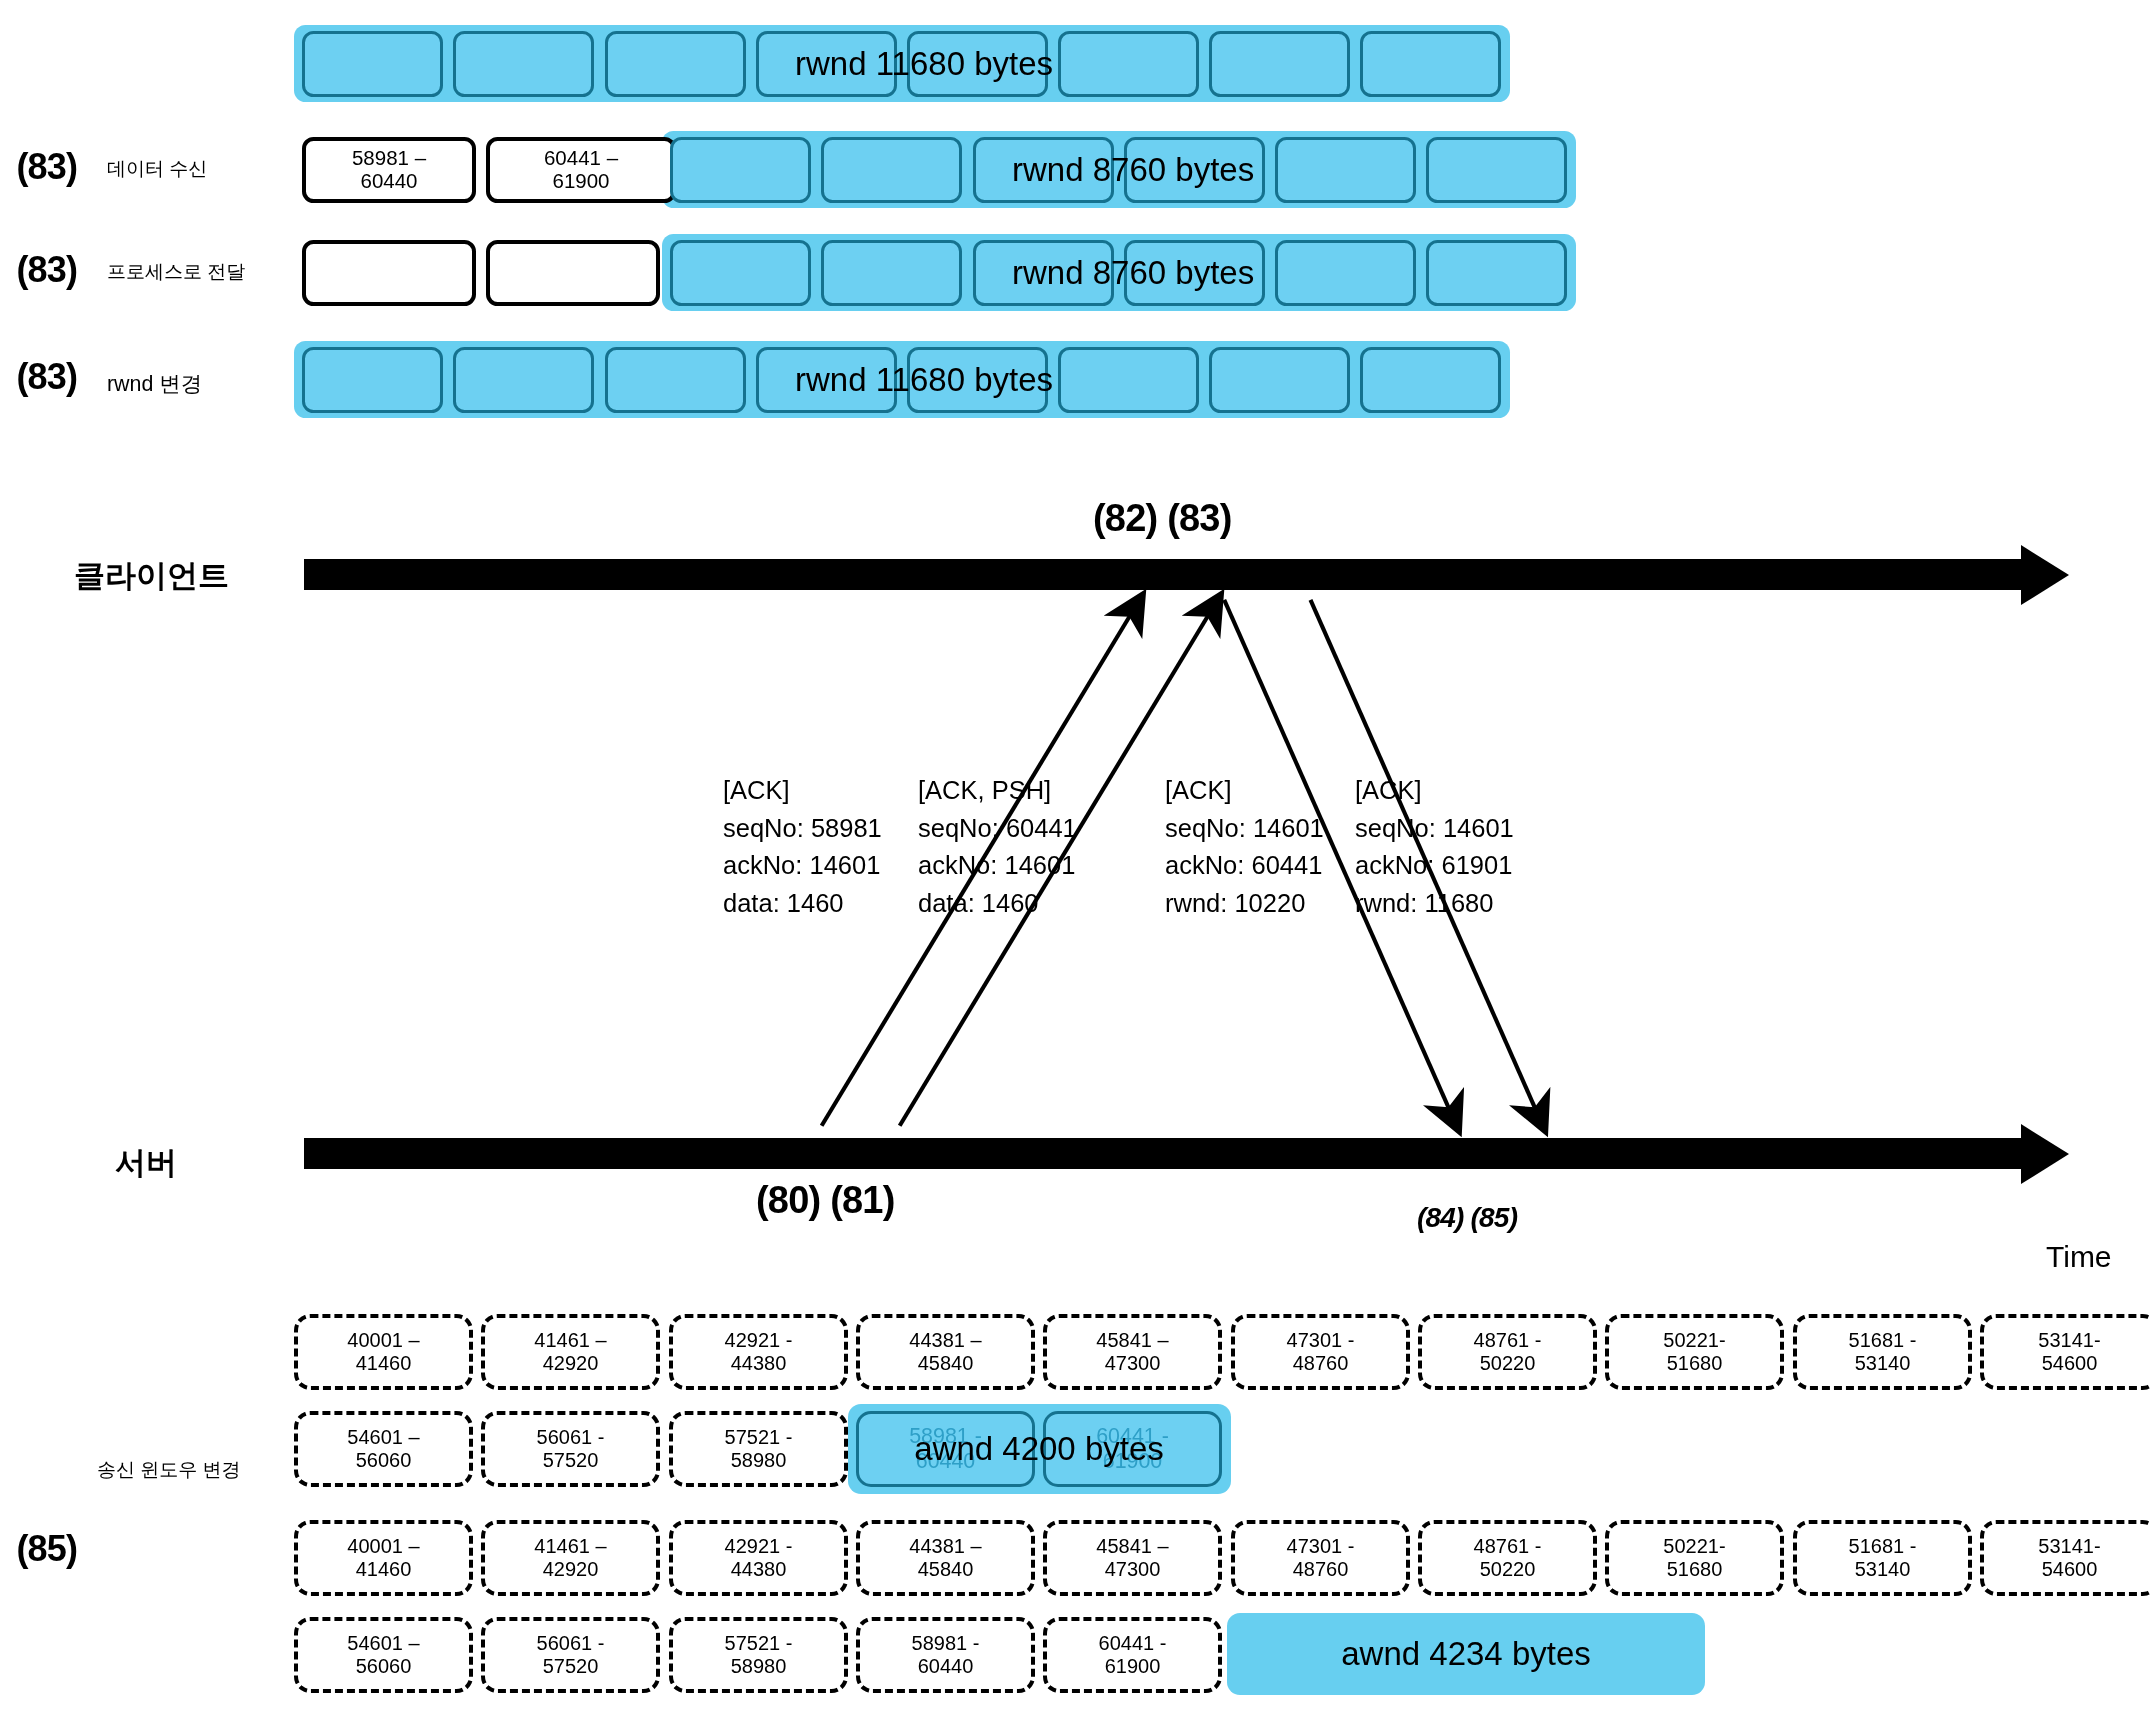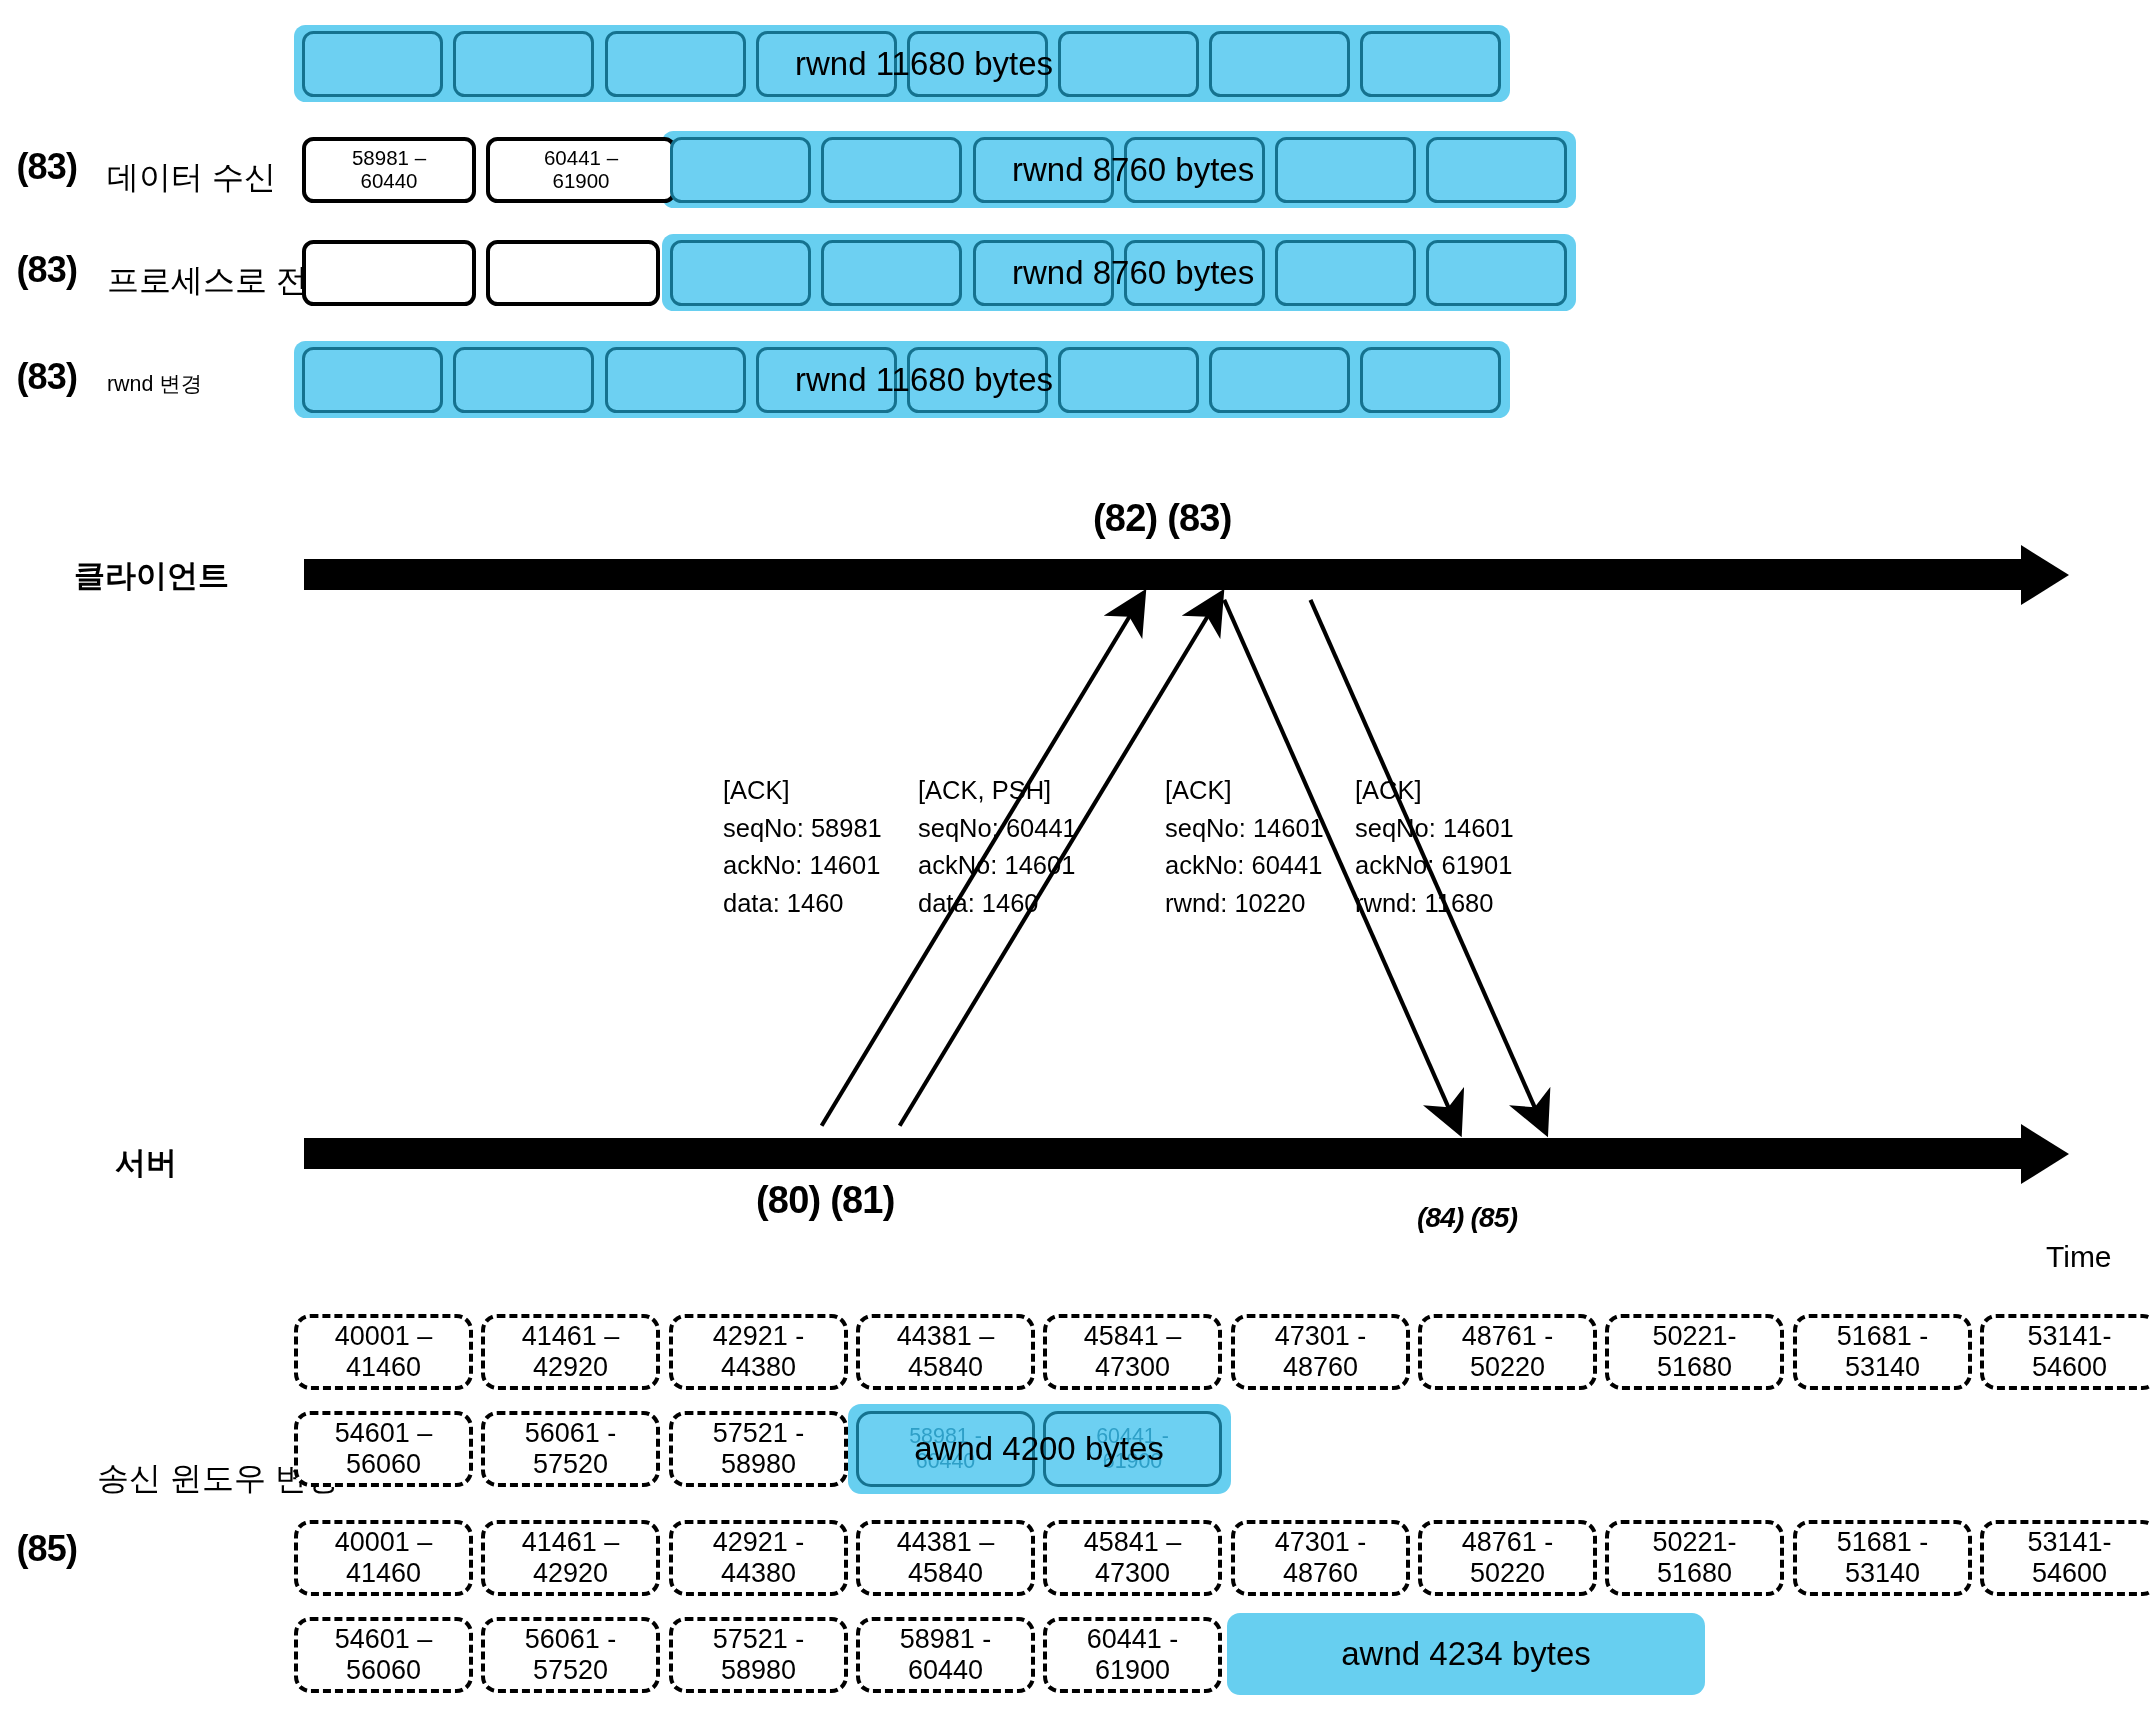--- a/index.html
+++ b/index.html
@@ -7,21 +7,21 @@
     width:2151px;height:1719px;position:relative;overflow:hidden;
     font-family:"Liberation Sans", sans-serif;color:#000;
   }
   .abs{position:absolute;}
 
   
   .step-num{
     font-size:36px;font-weight:700;letter-spacing:-0.8px;
     font-family:"Liberation Sans", sans-serif;
   }
-  .step-desc{font-size:32px;font-weight:400;}
+  .step-desc{font-size:19px;font-weight:400;}
   .step-desc.small{font-size:21.4px;}
   .node-label{font-size:31px;font-weight:700;}
 
   
   .buf-row{position:absolute;height:77px;}
   .buf-band{
     position:absolute;top:0;height:77px;background:#67CFF0;border-radius:11.5px;
   }
   .cell{
     position:absolute;top:5.8px;height:66px;
@@ -48,21 +48,21 @@
 
   
   .pkt{position:absolute;font-size:25.5px;line-height:1.48;white-space:nowrap;}
 
   
   .dcell{
     position:absolute;height:76px;
     border:4.1px dashed #000;border-radius:16.4px;
     background:#fff;box-sizing:border-box;
   }
-  .dcell .cell-txt{font-size:27px;}
+  .dcell .cell-txt{font-size:20px;}
   .bcell{
     position:absolute;height:76px;border:3.3px solid #15728F;border-radius:15px;
     background:#6DD0F2;box-sizing:border-box;
   }
   .bcell .cell-txt{font-size:21.4px;color:#2E9FC7;}
   .awnd-band{
     position:absolute;background:#67CFF0;border-radius:13px;
   }
   .awnd-txt{
     position:absolute;top:50%;left:50%;transform:translate(-50%,-50%);

